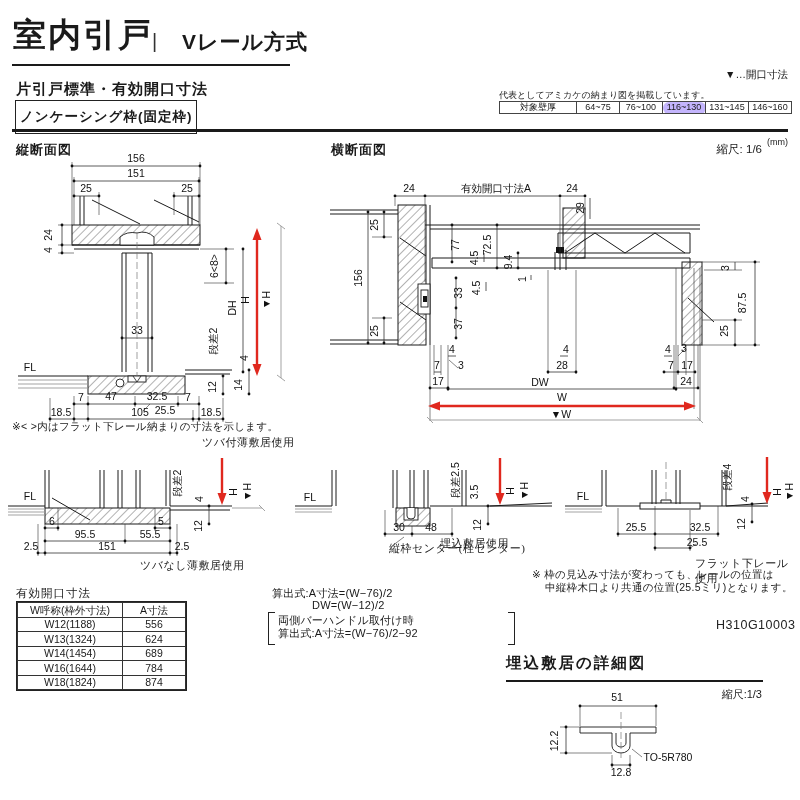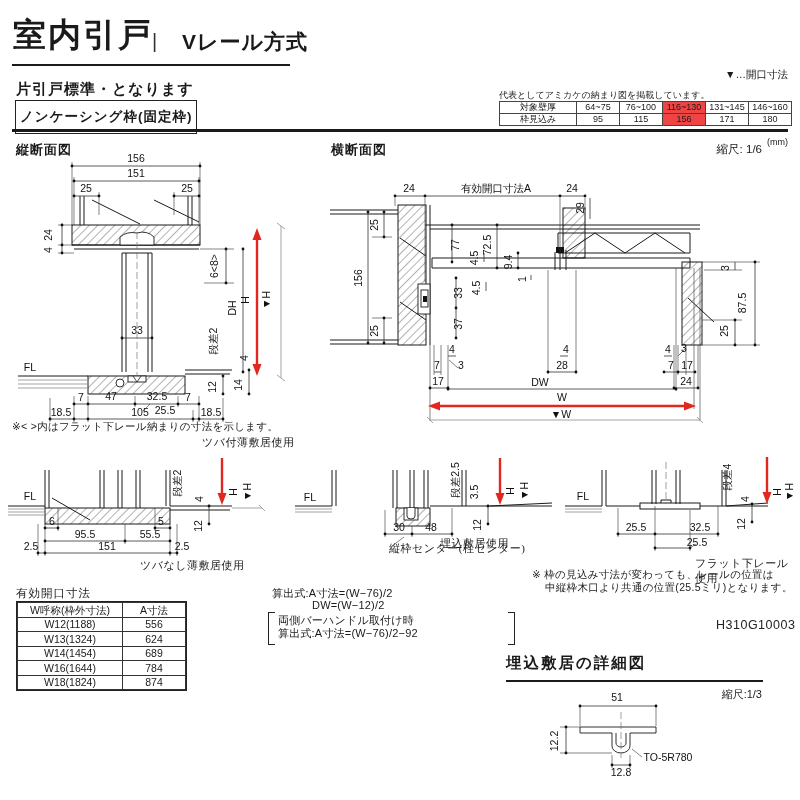--- a/index.html
+++ b/index.html
@@ -15,21 +15,21 @@
   .rule{background:#1a1a1a;}
   .cat{font-size:15px;font-weight:700;letter-spacing:1px;}
   .boxlbl{display:inline-block;border:1.4px solid #222;padding:7px 4px;font-size:13.5px;font-weight:700;letter-spacing:1px;}
   .legend{font-size:10.5px;}
   .smallnote{font-size:9px;color:#222;}
   table{border-collapse:collapse;}
   .wt{font-size:9px;line-height:1;}
   .wt td{border:1px solid #444;text-align:center;padding:1px 0;height:8px;}
   .wt td.lbl{width:76px;}
   .wt td.v{width:42px;}
-  .wt td.hl{background:#ef4444;}
+  .wt td.hl{background:#c4b5fd;border-radius:6px;}
   .sectitle{font-size:13px;font-weight:600;letter-spacing:1px;}
   .scale{font-size:11.5px;}
   .note{font-size:10.5px;letter-spacing:0.3px;}
   .caption{font-size:11px;letter-spacing:0.5px;font-family:Liberation Serif, serif;}
   .ot{font-size:10.5px;line-height:1;}
   .ot td{border:1px solid #333;text-align:center;padding:1.5px 0;}
   .ot td.c1{width:104px;}
   .ot td.c2{width:62px;}
   .ot-wrap{border:1.5px solid #222;display:inline-block;}
   .ottitle{font-size:11.5px;letter-spacing:1px;}
@@ -41,46 +41,38 @@
   .dettitle{font-size:15.5px;font-weight:700;letter-spacing:2px;}
   svg text{font-family:"Liberation Sans","DejaVu Sans",sans-serif;font-size:10.5px;fill:#111;text-anchor:middle;}
 </style>
 </head>
 <body>
 
 <div class="abs title" style="left:13px;top:13px;">室内引戸</div>
 <div class="abs divider" style="left:152px;top:30px;">|</div>
 <div class="abs subtitle" style="left:182px;top:28px;">Vレール方式</div>
 <div class="abs rule" style="left:12px;top:64px;width:278px;height:2px;"></div>
-<div class="abs cat" style="left:16px;top:80px;">片引戸標準・となります</div>
+<div class="abs cat" style="left:16px;top:80px;">片引戸標準・有効開口寸法</div>
 <div class="abs" style="left:15px;top:100px;">
   <span class="boxlbl">ノンケーシング枠(固定枠)</span>
 </div>
 
 <div class="abs legend" style="left:698px;top:68px;width:90px;text-align:right;">▼…開口寸法</div>
 <div class="abs smallnote" style="left:499px;top:89px;">代表としてアミカケの納まり図を掲載しています。</div>
 <div class="abs smallnote" style="left:757px;top:89px;width:31px;text-align:right;margin-top:48px;">(mm)</div>
 <div class="abs" style="left:499px;top:101px;">
   <table class="wt">
     <tbody>
         <tr>
       <td class="lbl">対象壁厚</td>
       <td class="v">64~75</td>
       <td class="v">76~100</td>
       <td class="v hl">116~130</td>
       <td class="v">131~145</td>
       <td class="v">146~160</td>
-    </tr>
-    <tr>
-      <td class="lbl">枠見込み</td>
-      <td class="v">95</td>
-      <td class="v">115</td>
-      <td class="v hl">156</td>
-      <td class="v">171</td>
-      <td class="v">180</td>
     </tr>
   </tbody>
     </table>
 </div>
 <div class="abs rule" style="left:12px;top:129px;width:776px;height:2.5px;"></div>
 <div class="abs scale" style="left:690px;top:142px;width:72px;text-align:right;">縮尺: 1/6</div>
 
 <div class="abs sectitle" style="left:16px;top:141px;">縦断面図</div>
 <div class="abs sectitle" style="left:331px;top:141px;">横断面図</div>
 

